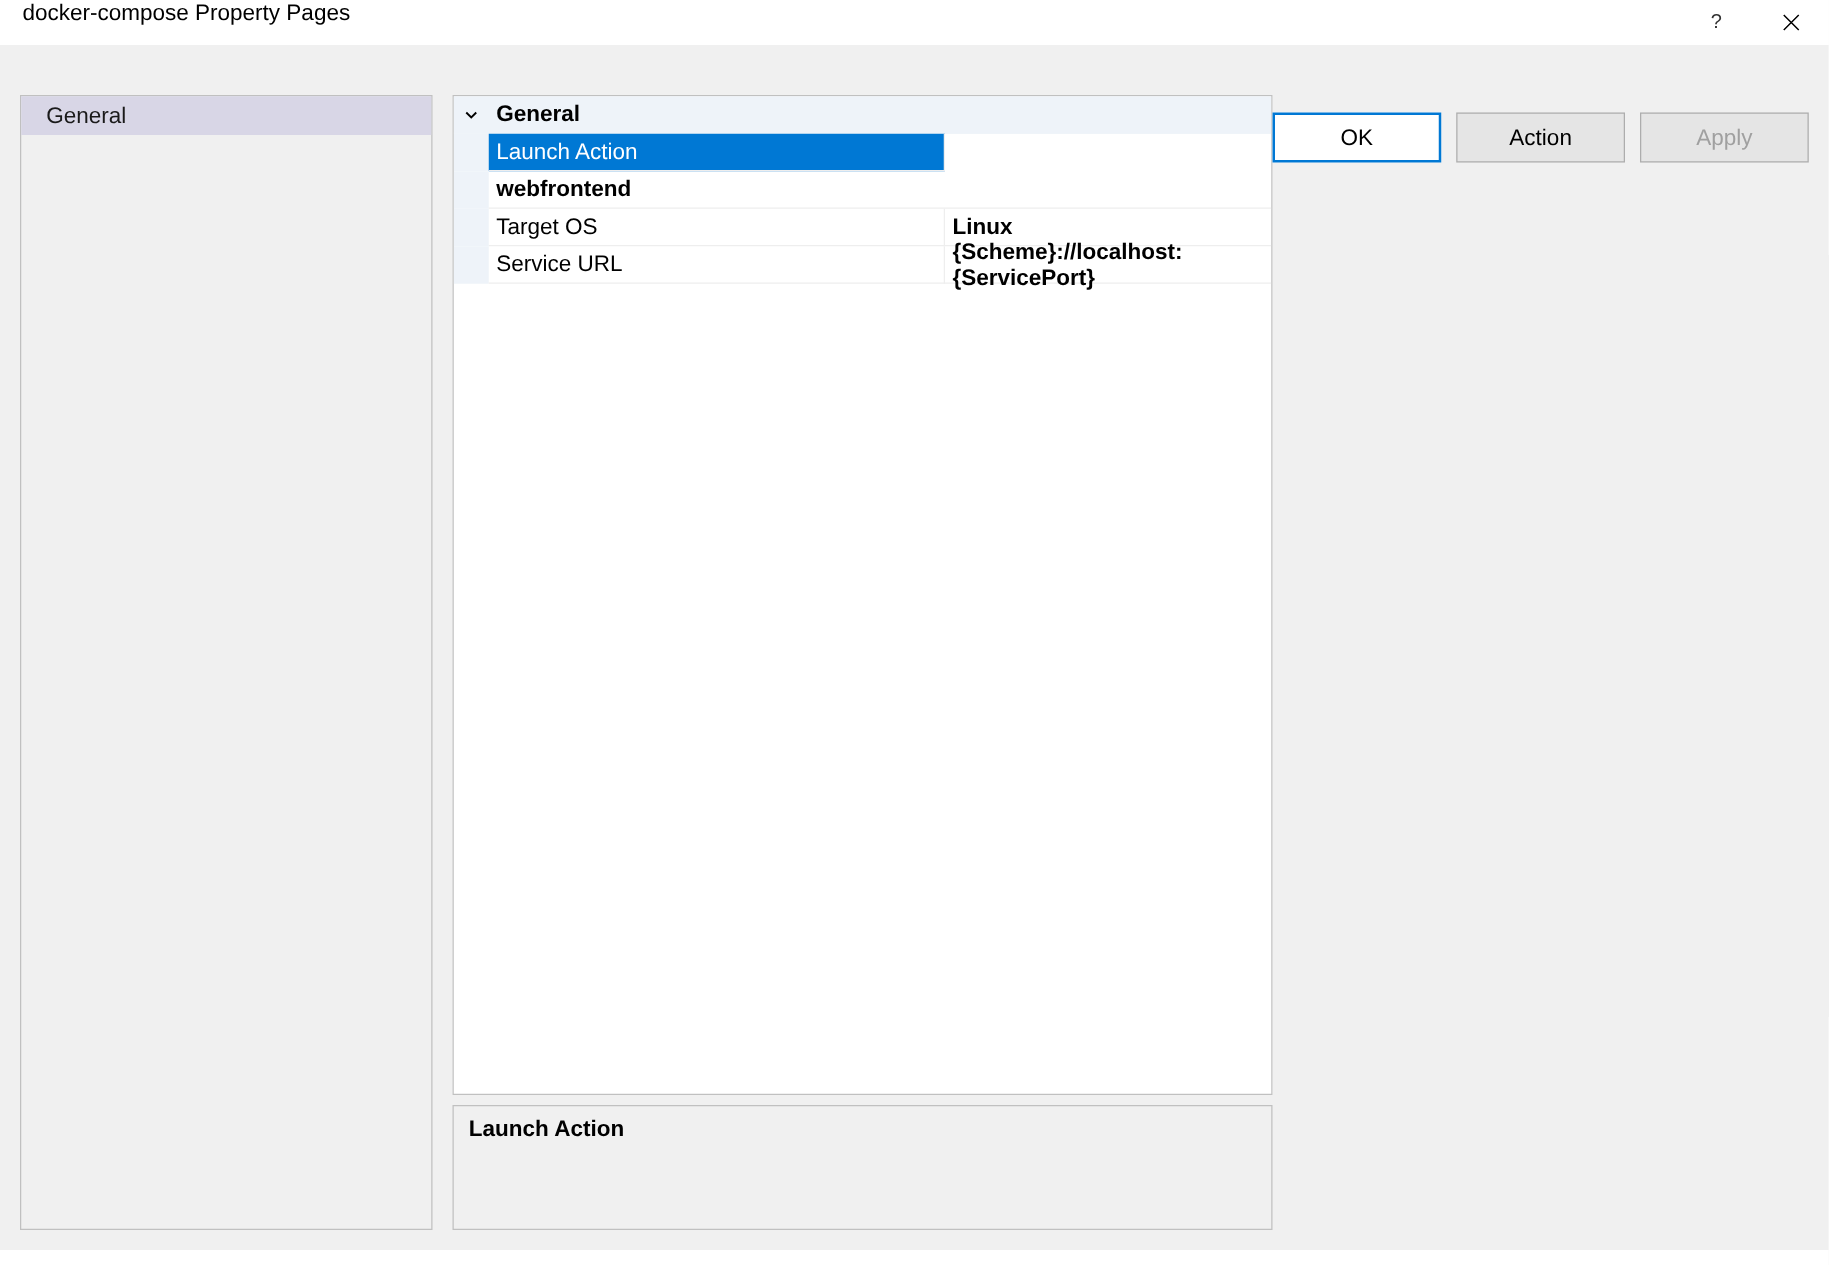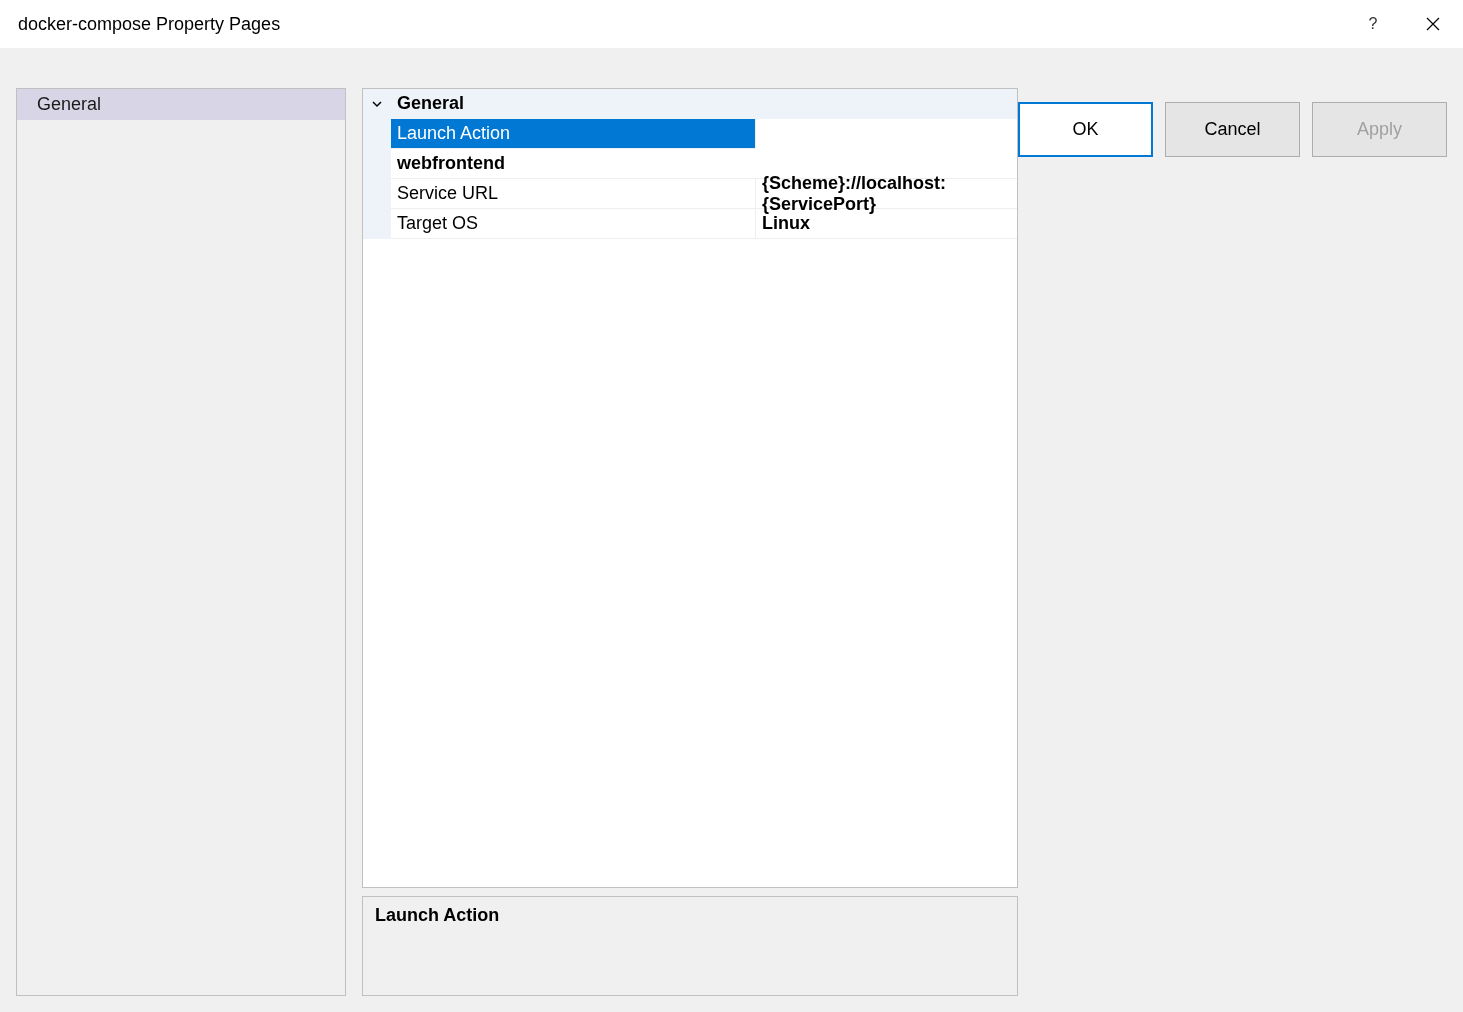--- a/index.html
+++ b/index.html
@@ -9,23 +9,22 @@
     }
     body {
       font-family: "Segoe UI", Tahoma, sans-serif;
       font-size: 13px;
       background: #ffffff;
       width: 1463px;
       height: 1012px;
       overflow: hidden;
     }
     .titlebar {
-      height: 48px;
-      display: flex;
-      align-items: center;
+      height: 36px;
+      display: flex;
       justify-content: space-between;
       padding: 0 0 0 18px;
       background: #ffffff;
     }
     .titlebar-title {
       font-size: 18px;
       color: #000;
     }
     .titlebar-controls {
       display: flex;
@@ -173,21 +172,21 @@
       color: #000;
     }
     .button-row {
       display: flex;
       justify-content: flex-end;
       gap: 12px;
       padding-top: 14px;
     }
     .dlg-button {
       width: 135px;
-      height: 55px;
+      height: 40px;
       font-size: 18px;
       background: #e5e5e5;
       border: 1px solid #adadad;
       color: #000;
       display: flex;
       align-items: center;
       justify-content: center;
       cursor: default;
     }
     .dlg-button.default {
@@ -239,45 +238,45 @@
 
         <div class="pg-row">
           <div class="pg-gutter"></div>
           <div class="pg-value">
             <span>webfrontend</span>
           </div>
         </div>
 
         <div class="pg-row">
           <div class="pg-gutter"></div>
+          <div class="pg-name">Target OS</div>
+          <div class="pg-value">
+            <span>Linux</span>
+          </div>
+        </div>
+
+        <div class="pg-row">
+          <div class="pg-gutter"></div>
           <div class="pg-name">Service URL</div>
           <div class="pg-value">
             <span>{Scheme}://localhost:{ServicePort}</span>
           </div>
         </div>
-
-        <div class="pg-row">
-          <div class="pg-gutter"></div>
-          <div class="pg-name">Target OS</div>
-          <div class="pg-value">
-            <span>Linux</span>
-          </div>
-        </div>
       </div>
 
       <div class="description-panel">
         <div class="description-title">Launch Action</div>
       </div>
     </div>
   </div>
 
   <div class="button-row">
     <div class="dlg-button default">
       <span>OK</span>
     </div>
     <div class="dlg-button">
-      <span>Cancel</span>
+      <span>Action</span>
     </div>
     <div class="dlg-button disabled">
       <span>Apply</span>
     </div>
   </div>
 </div>
 
 </body></html>

